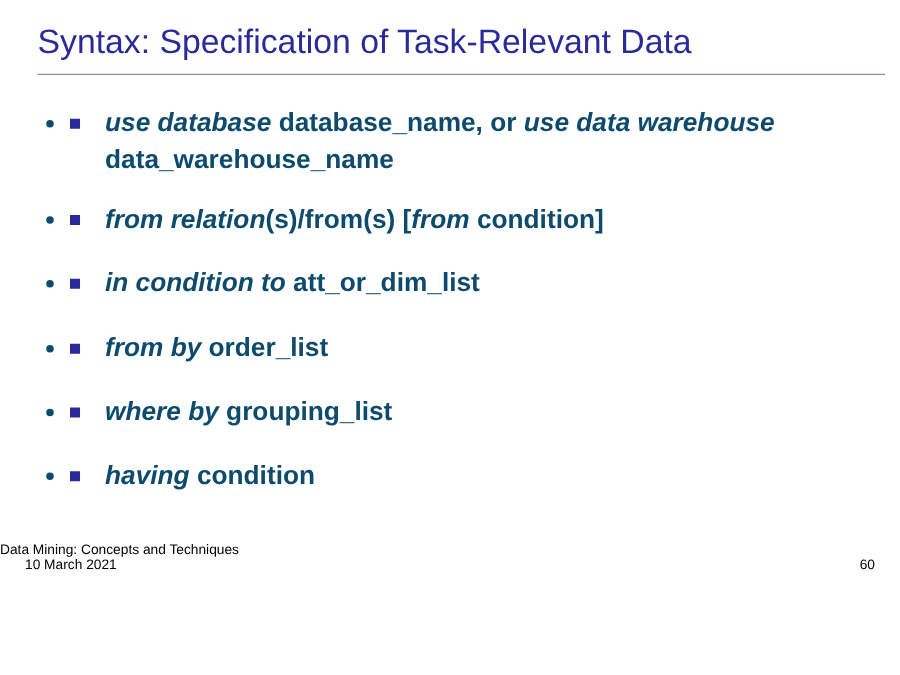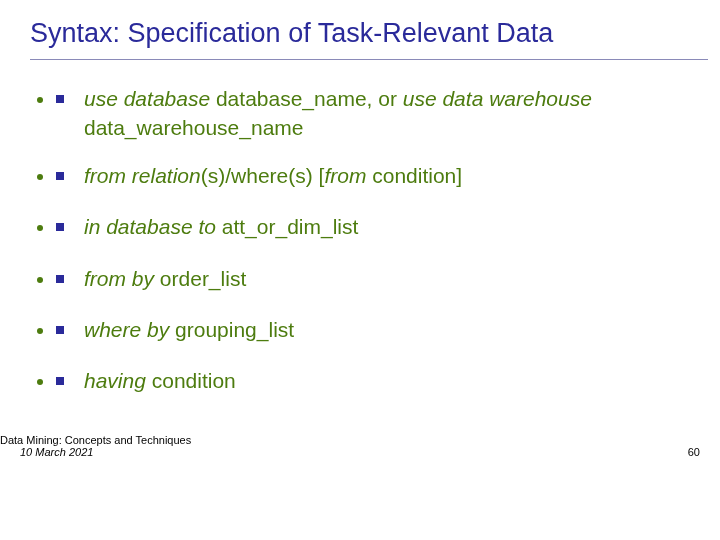--- a/index.html
+++ b/index.html
@@ -1,56 +1,56 @@
 <!DOCTYPE html>
 <html><head>
 <meta charset="utf-8">
 <style>
   * { box-sizing: border-box; margin: 0; padding: 0; }
   html, body { width: 720px; height: 540px; background: #fff; font-family: Verdana, Geneva, sans-serif; color: #000; }
   .slide { width: 720px; height: 472px; position: relative; padding: 18px 12px 0 30px; }
   .title { color: #2a2a9a; font-size: 27px; font-weight: 400; letter-spacing: 0px; margin-bottom: 10px; }
   .rule { border: none; border-top: 1.5px solid #8a8ab8; margin-bottom: 24px; }
   .bullets { padding-left: 26px; }
-  .bullet { position: relative; padding-left: 28px; font-size: 21px; line-height: 1.4; margin-bottom: 22px; color: #4d7c0f; }
+  .bullet { position: relative; padding-left: 28px; font-size: 21px; line-height: 1.4; margin-bottom: 22px; color: #0c4a6e; font-weight: bold; }
   .bullet.twoline { margin-bottom: 18px; }
   .bullet::before {
     content: "";
     position: absolute;
     left: 0;
     top: 11px;
     width: 8px;
     height: 8px;
     background: #2a2a9a;
   }
   .i { font-style: italic; }
   .footer { position: absolute; bottom: 14px; left: 0; right: 0; width: 720px; font-size: 11px; color: #000; }
-  .footer-date { position: absolute; left: 20px; bottom: 0; font-style: italic; }
+  .footer-date { position: absolute; left: 20px; bottom: 0; }
   .footer-center { position: absolute; left: 0; right: 0; bottom: 12px; }
   .footer-num { position: absolute; right: 20px; bottom: 0; text-align: right; }
 </style>
 </head>
 <body>
 
 <div class="slide">
   <h1 class="title">Syntax: Specification of Task-Relevant Data</h1>
   <hr class="rule">
 
   <ul class="bullets">
 
     <li class="bullet twoline">
       <span class="i">use database</span><span> database_name, or </span><span class="i">use data warehouse</span><span> data_warehouse_name</span>
     </li>
 
     <li class="bullet">
-      <span class="i">from relation</span><span>(s)/where(s) [</span><span class="i">from</span><span> condition]</span>
+      <span class="i">from relation</span><span>(s)/from(s) [</span><span class="i">from</span><span> condition]</span>
     </li>
 
     <li class="bullet">
-      <span class="i">in database to</span><span> att_or_dim_list</span>
+      <span class="i">in condition to</span><span> att_or_dim_list</span>
     </li>
 
     <li class="bullet">
       <span class="i">from by</span><span> order_list</span>
     </li>
 
     <li class="bullet">
       <span class="i">where by</span><span> grouping_list</span>
     </li>
 

